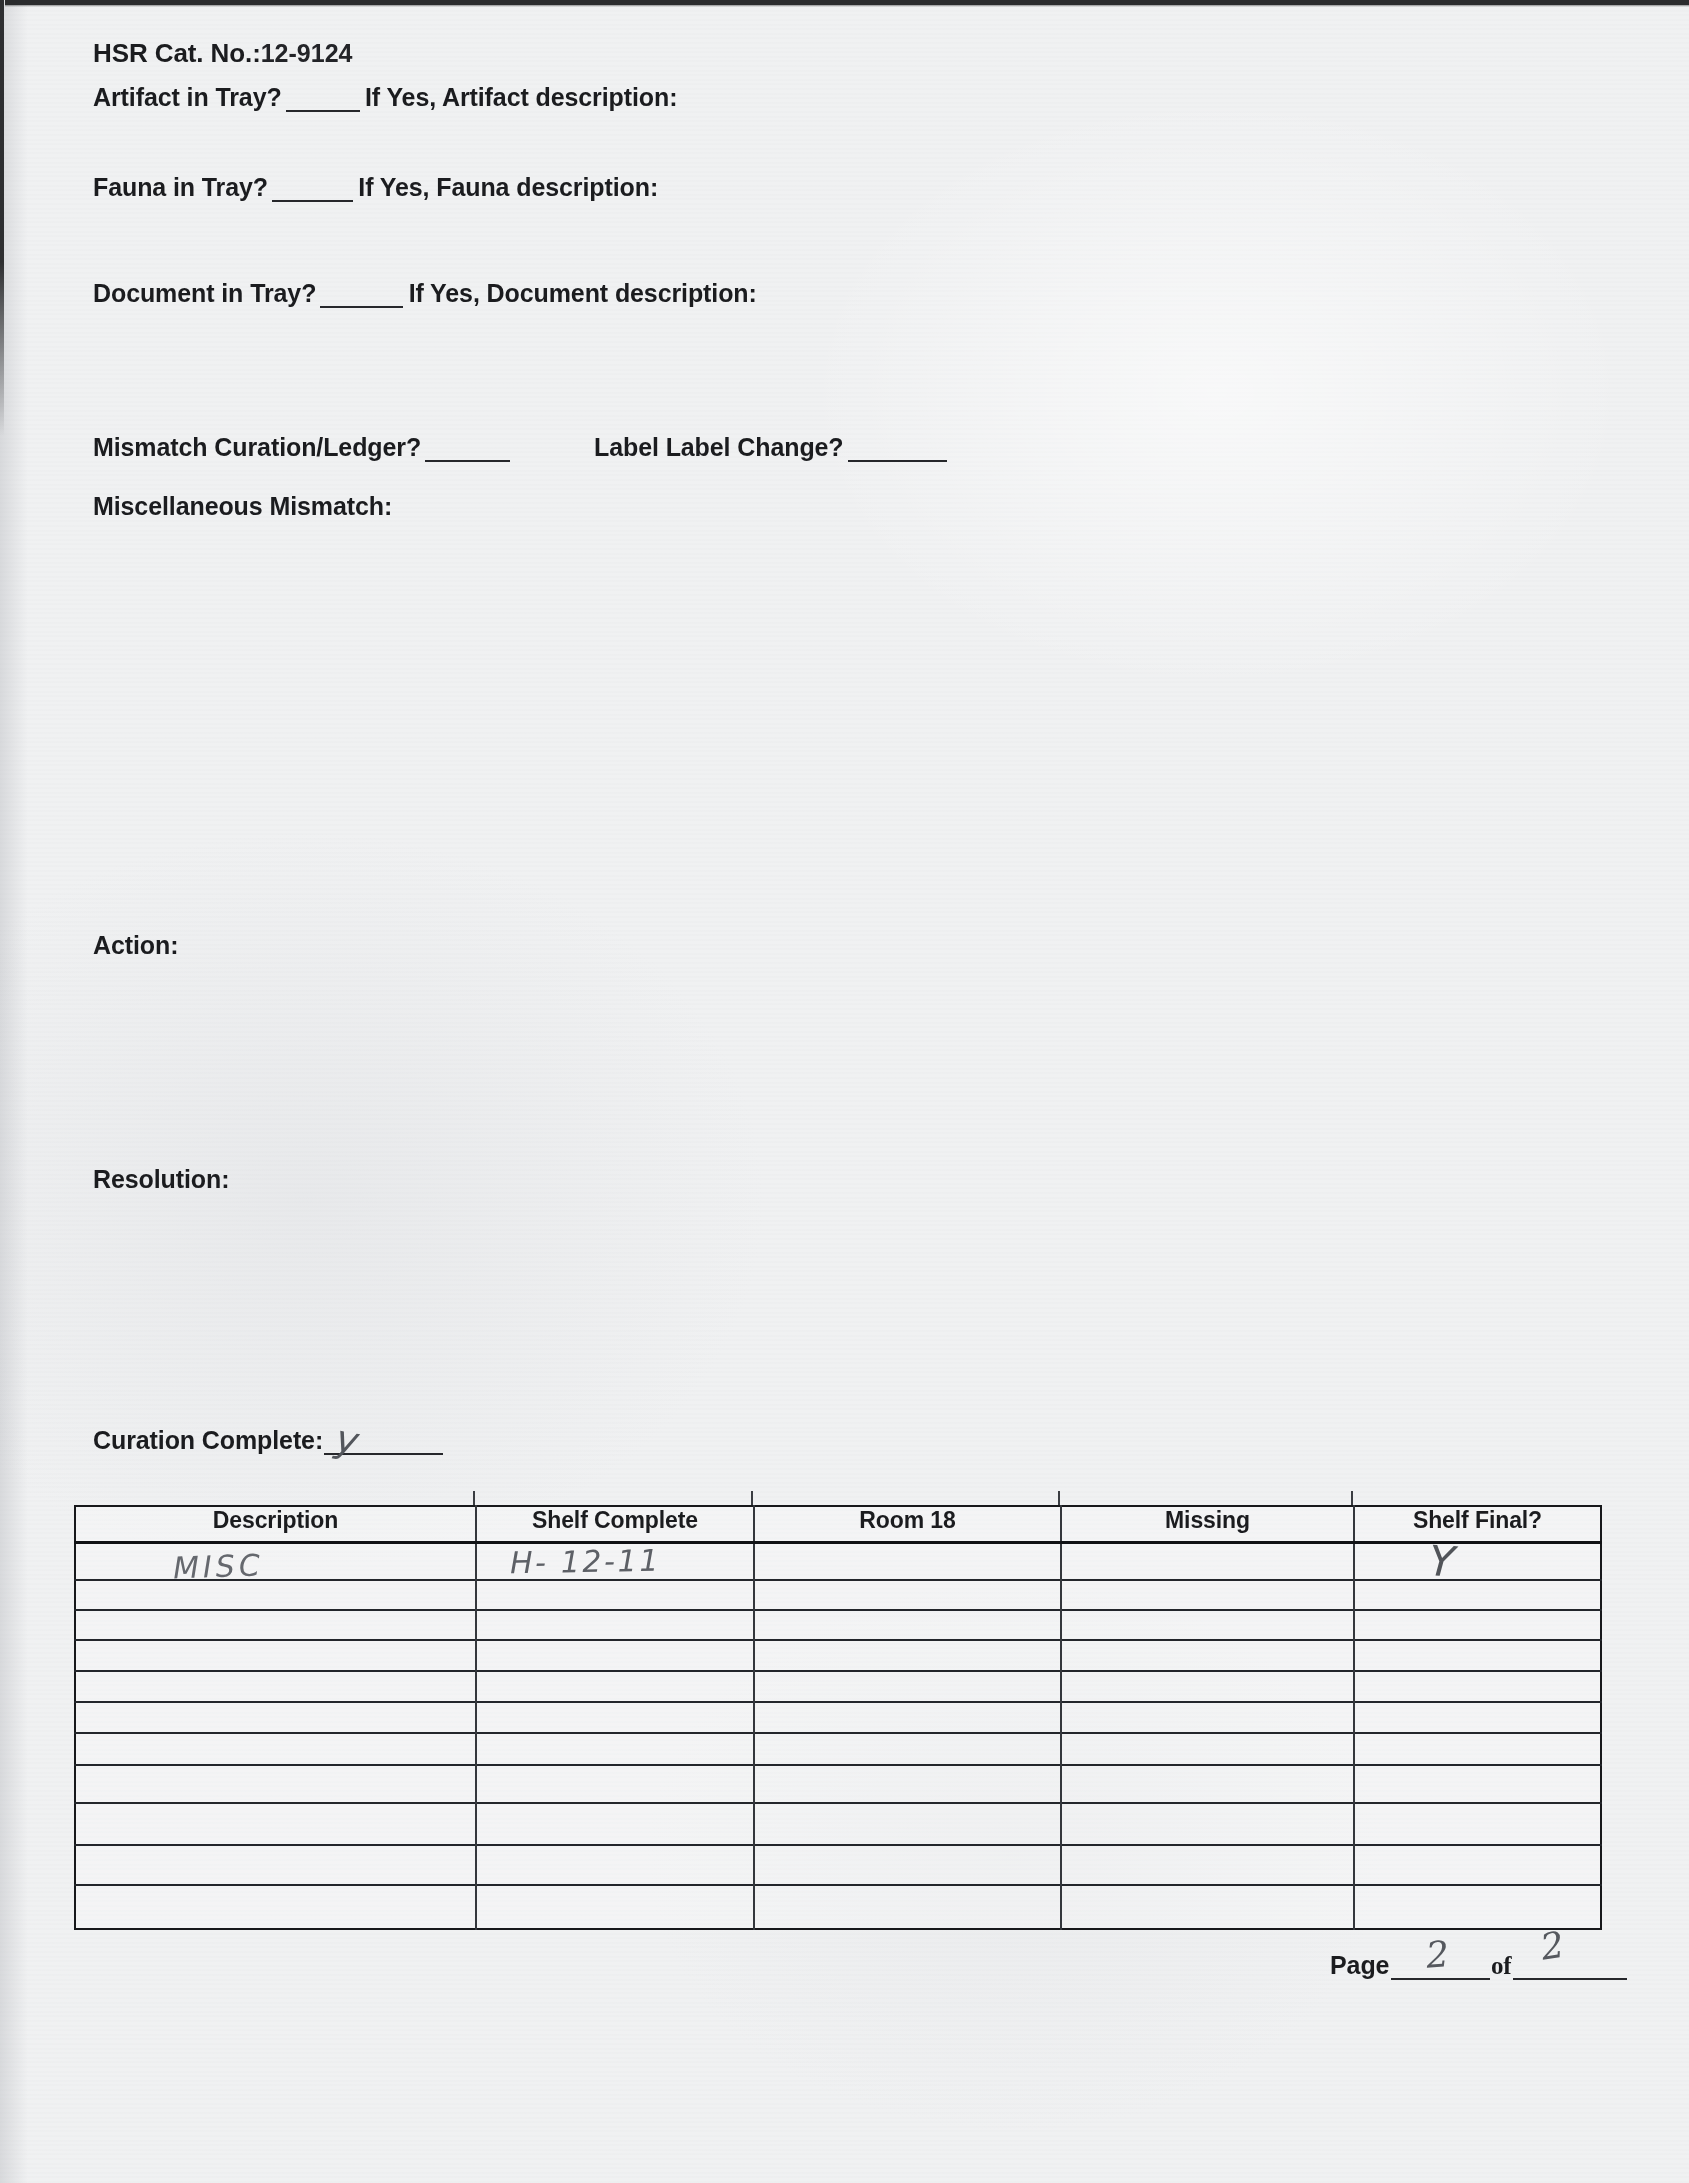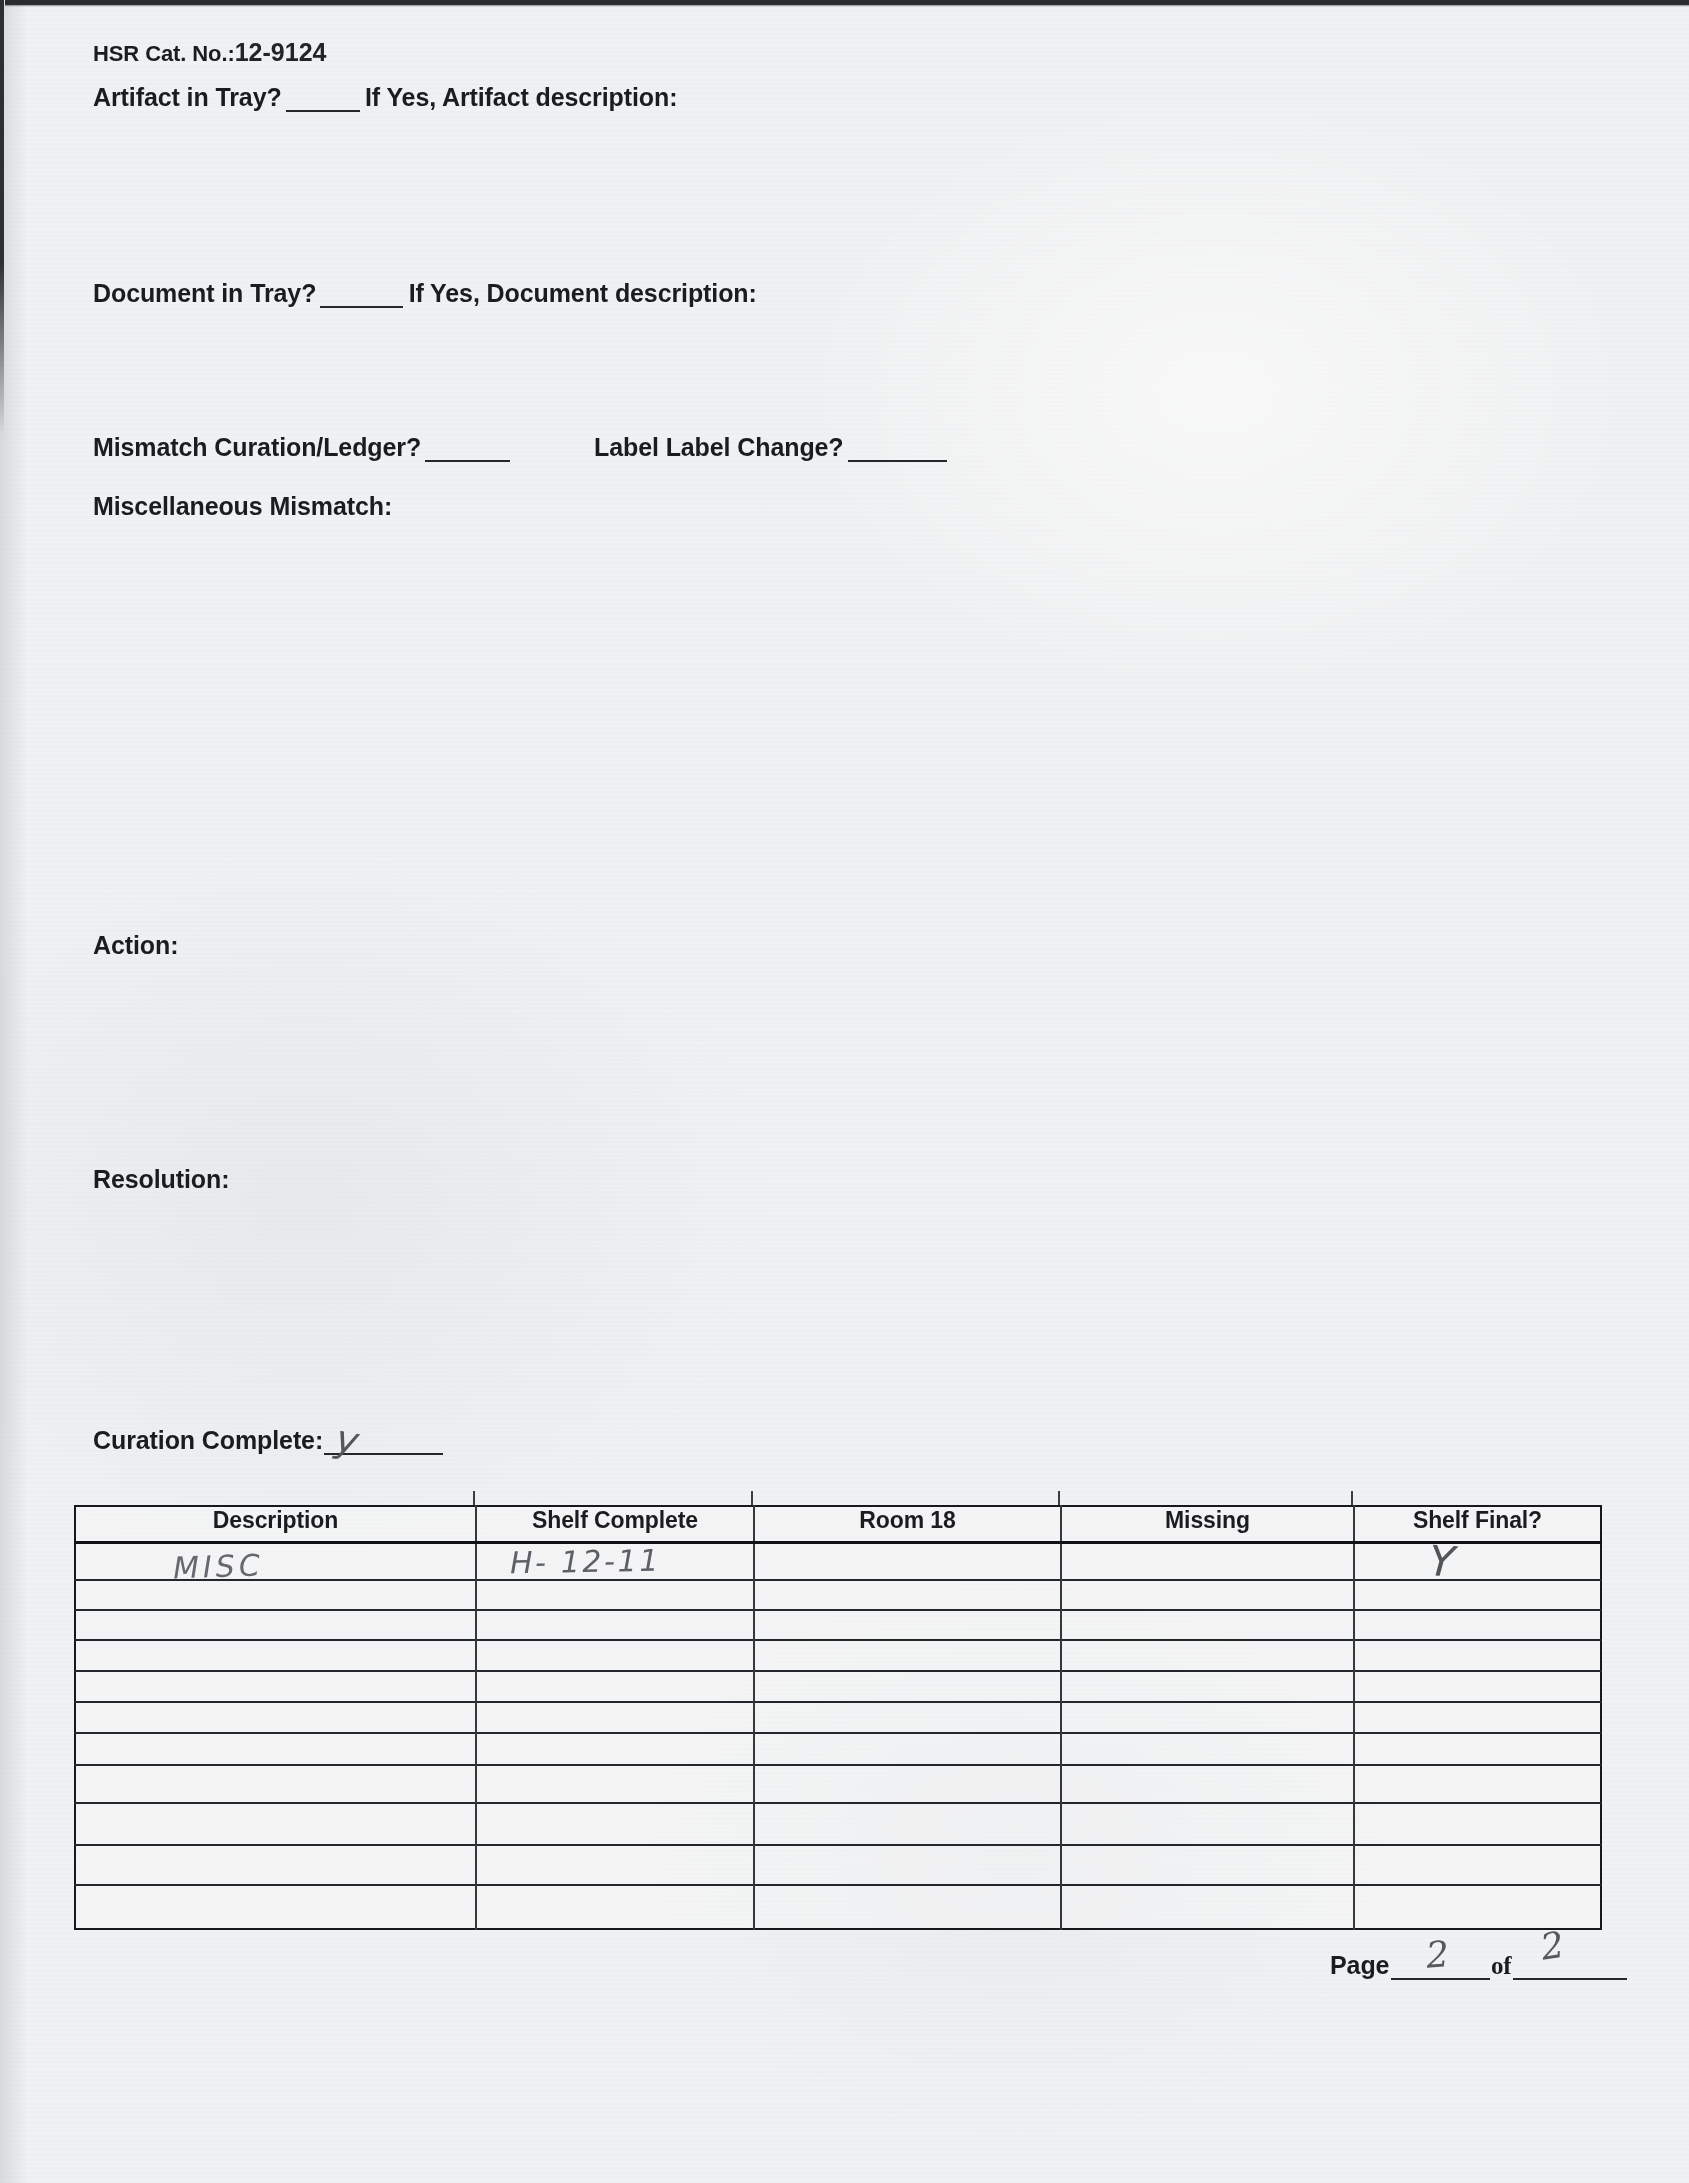--- a/index.html
+++ b/index.html
@@ -17,21 +17,21 @@
   }
   
   .edge-top { position:absolute; top:0; left:5.3px; right:0; height:4.6px; background:#1b1c1e; opacity:.92; }
   .edge-top-fade { position:absolute; top:4.6px; left:5.3px; right:0; height:2.6px;
     background:linear-gradient(to bottom, rgba(27,28,30,.45), rgba(27,28,30,0)); }
   .edge-left { position:absolute; top:0; left:0; width:4px; height:436px;
     background:linear-gradient(to bottom, #1b1c1e 60%, rgba(27,28,30,0)); opacity:.9; }
 
   .lbl { font-weight:bold; font-size:25px; letter-spacing:-0.1px; color:#1b1c1f; white-space:nowrap; }
   .row { position:absolute; white-space:nowrap; }
-  .hsr-size { font-size:22px; }
+  .hsr-size { font-size:26px; }
   .hsr-num { font-weight:bold; font-size:25px; color:#232428; letter-spacing:0; }
   .blank { display:inline-block; border-bottom:2.6px solid #26272b; height:22.5px;
            transform:translateY(6px); margin:0 5.3px 0 4px; }
   .w112{width:74px}.w122{width:81px}.w126{width:83px}.w128{width:85px}
   .w150{width:99px}.w172{width:114px}.w180{width:119px; margin-left:1.3px;}
 
   
   .hw { position:absolute; font-family:"DejaVu Sans", sans-serif; font-style:italic;
         color:#5d6066; white-space:nowrap; }
   .hw-curation { left:336px; top:1418px; font-size:38px; transform:rotate(10deg); color:#53565c; }
@@ -73,20 +73,23 @@
   <div class="edge-left"></div>
 
   <div class="row" style="left:93px; top:38px;">
     <span class="lbl hsr-size">HSR Cat. No.:</span><span class="hsr-num">12-9124</span>
   </div>
 
   <div class="row" style="left:93px; top:83px;">
     <span class="lbl">Artifact in Tray?</span><span class="blank w112"></span><span class="lbl">If Yes, Artifact description:</span>
   </div>
 
+  <div class="row" style="left:93px; top:173px;">
+    <span class="lbl">Fauna in Tray?</span><span class="blank w122"></span><span class="lbl">If Yes, Fauna description:</span>
+  </div>
 
   <div class="row" style="left:93px; top:279px;">
     <span class="lbl">Document in Tray?</span><span class="blank w126"></span><span class="lbl">If Yes, Document description:</span>
   </div>
 
   <div class="row" style="left:93px; top:433px;">
     <span class="lbl">Mismatch Curation/Ledger?</span><span class="blank w128"></span>
   </div>
   <div class="row" style="left:594px; top:433px;">
     <span class="lbl">Label Label Change?</span><span class="blank w150"></span>

